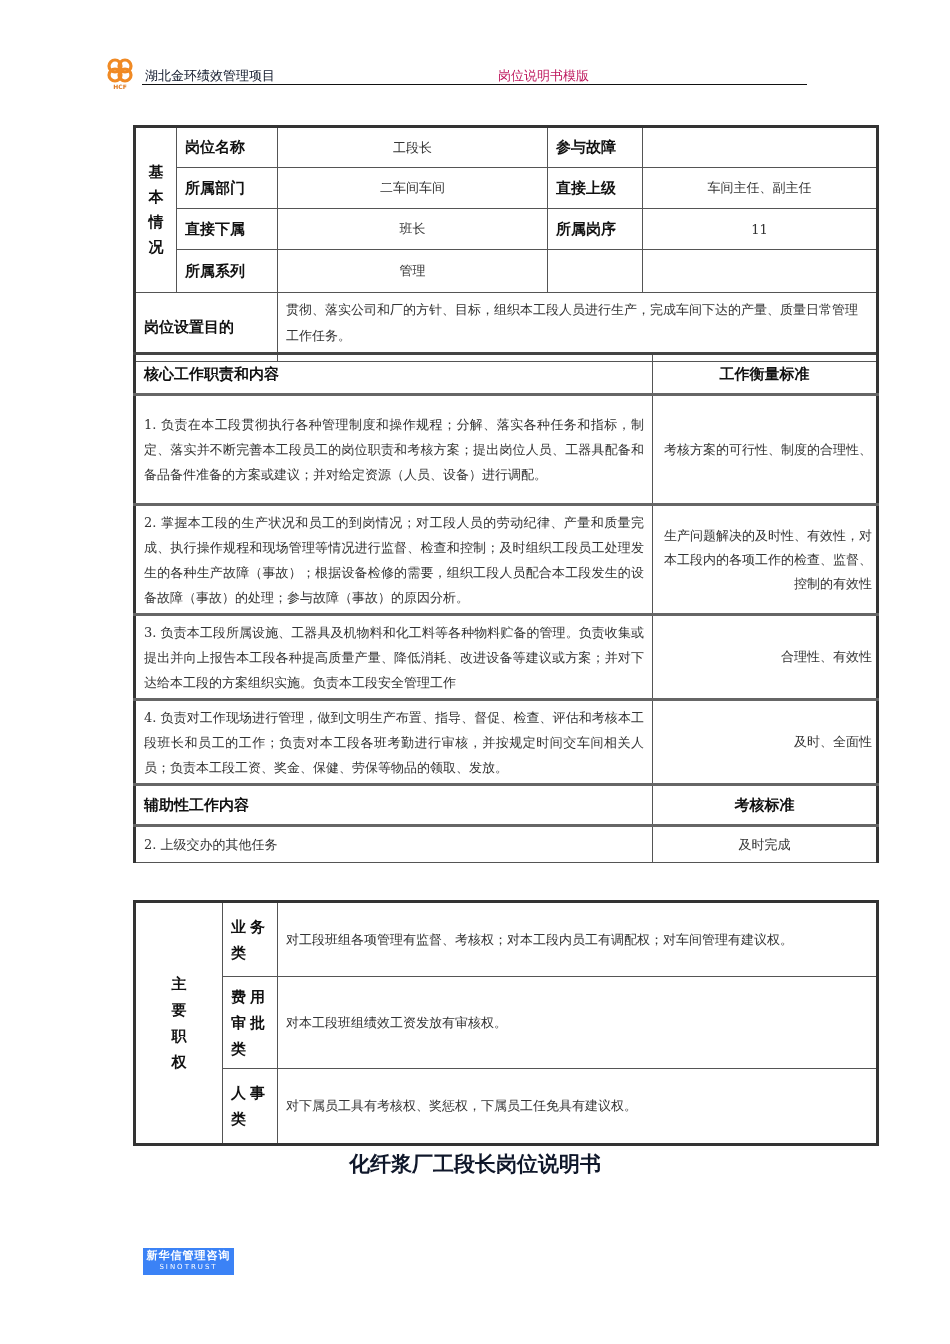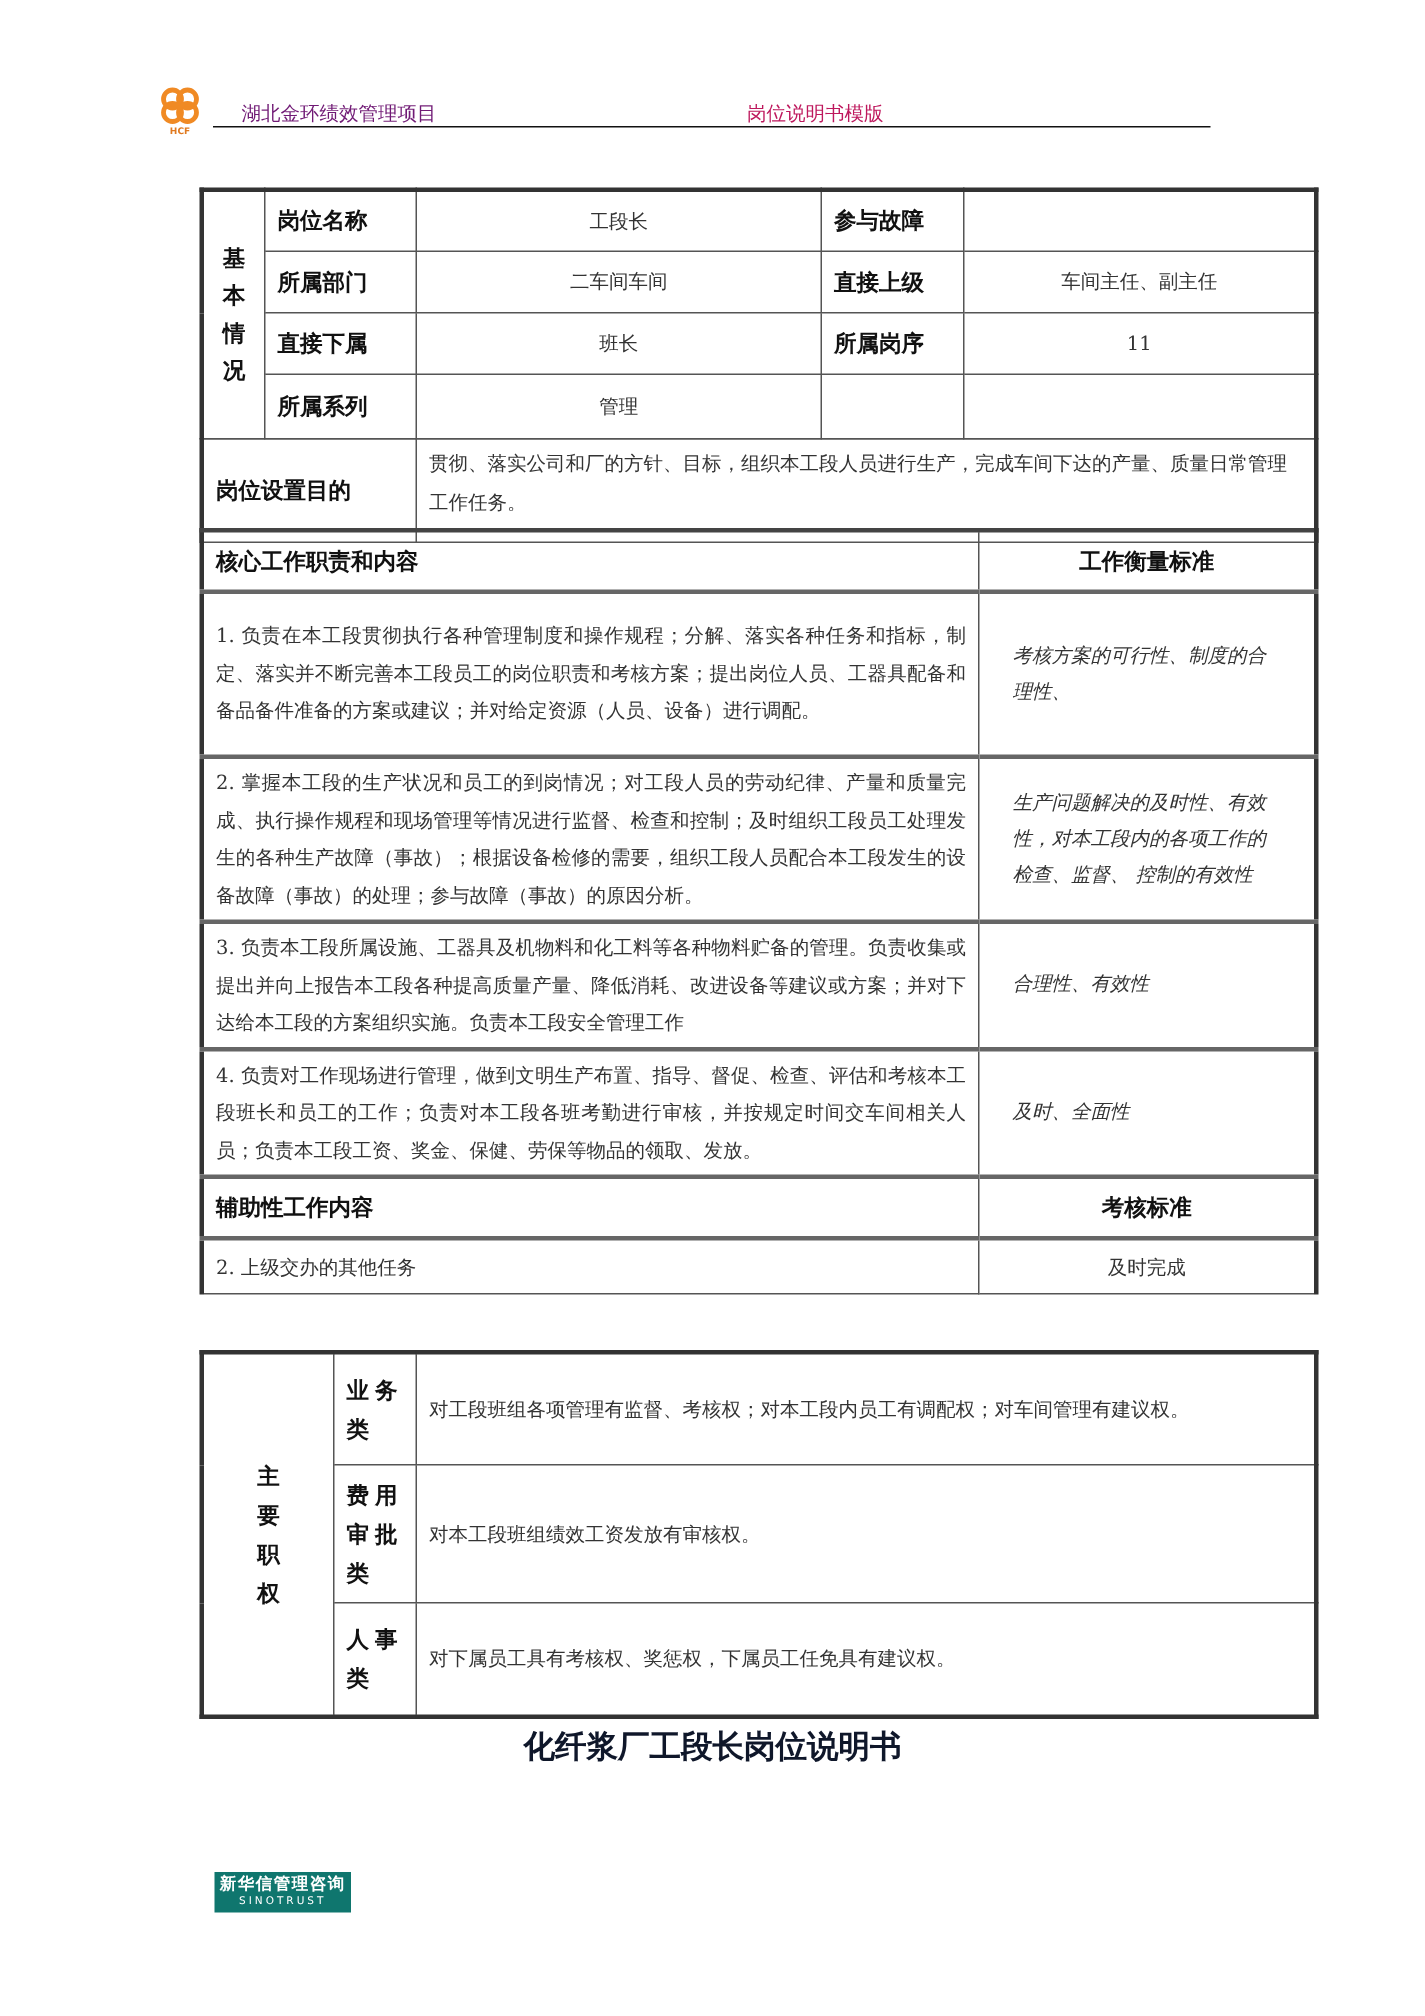--- a/index.html
+++ b/index.html
@@ -1,20 +1,20 @@
 <!DOCTYPE html>
 <html><head>
 <meta charset="utf-8">
 <style>
   html, body { margin:0; padding:0; background:#ffffff; }
   body { width:950px; height:1344px; position:relative; overflow:hidden;
          font-family:"DejaVu Serif","Liberation Serif",serif; color:#222; }
   .hdr { position:absolute; left:100px; top:55px; width:707px; height:30px; }
   .logo { position:absolute; left:2px; top:0; width:36px; height:36px; }
-  .hdr-left { position:absolute; left:45px; top:12px; font-size:13px; color:#701a75;margin-left:16px; }
+  .hdr-left { position:absolute; left:45px; top:12px; font-size:13px; color:#0f172a; }
   .hdr-right { position:absolute; left:398px; top:12px; font-size:13px; color:#be185d; }
   .hdr-line { position:absolute; left:42px; top:29px; width:665px; height:0; border-top:1.5px solid #111; }
 
   .tbl { position:absolute; border-collapse:collapse; table-layout:fixed; }
   .tbl td { border:1px solid #555; padding:0; vertical-align:middle; }
   .b { font-family:"DejaVu Sans","Liberation Sans",sans-serif; font-weight:bold; font-size:15px; color:#111; }
   .n { font-size:13px; color:#333; }
   .c { text-align:center; }
   .pl { padding-left:8px !important; }
 
@@ -26,32 +26,32 @@
 
   
   #t2 { left:133px; top:292px; width:746px; border-left:3px solid #333; border-right:3px solid #333; }
   #t2 td { height:60px; }
   #t2 .ptext { padding:4px 8px; line-height:26px; vertical-align:top; }
 
   
   #t3 { left:133px; top:352px; width:746px; border-left:3px solid #333; border-right:3px solid #333; border-top:3px solid #444; }
   #t3 .head td { height:38px;font-family:Liberation Mono, monospace; }
   #t3 .duty { padding:3px 8px; line-height:25px; vertical-align:middle; text-align:justify; }
-  #t3 .std { text-align:left; padding:0 22px; line-height:24px;font-style:italic; }
+  #t3 .std { text-align:right; padding:0 4px; line-height:24px; }
   #t3 .sep td { border-top:3px solid #666; }
 
   
   #t4 { left:133px; top:900px; width:746px; border:3px solid #333; }
   #t4 .main { width:85px; text-align:center; line-height:26px; }
   #t4 .cat { width:52px; padding-left:8px; line-height:26px; letter-spacing:4px; }
   #t4 .desc { padding-left:8px; }
 
   .title { position:absolute; left:0; width:950px; top:1150px; text-align:center;
            font-family:"DejaVu Sans","Liberation Sans",sans-serif; font-weight:bold; font-size:21px; color:#0f172a; }
-  .footer-logo { position:absolute; left:143px; top:1248px; width:91px; height:27px; background:#0f766e;
+  .footer-logo { position:absolute; left:143px; top:1248px; width:91px; height:27px; background:#3b82f6;
                  color:#fff; text-align:center; font-family:"DejaVu Sans","Liberation Sans",sans-serif; }
   .fl1 { font-size:11px; font-weight:bold; line-height:15px; letter-spacing:1px; }
   .fl2 { font-size:7px; line-height:9px; letter-spacing:2px; }
 </style>
 </head>
 <body>
 
 <div class="hdr">
   <svg class="logo" viewBox="0 0 36 36">
     <g fill="none" stroke="#f08a24" stroke-width="3.2">

